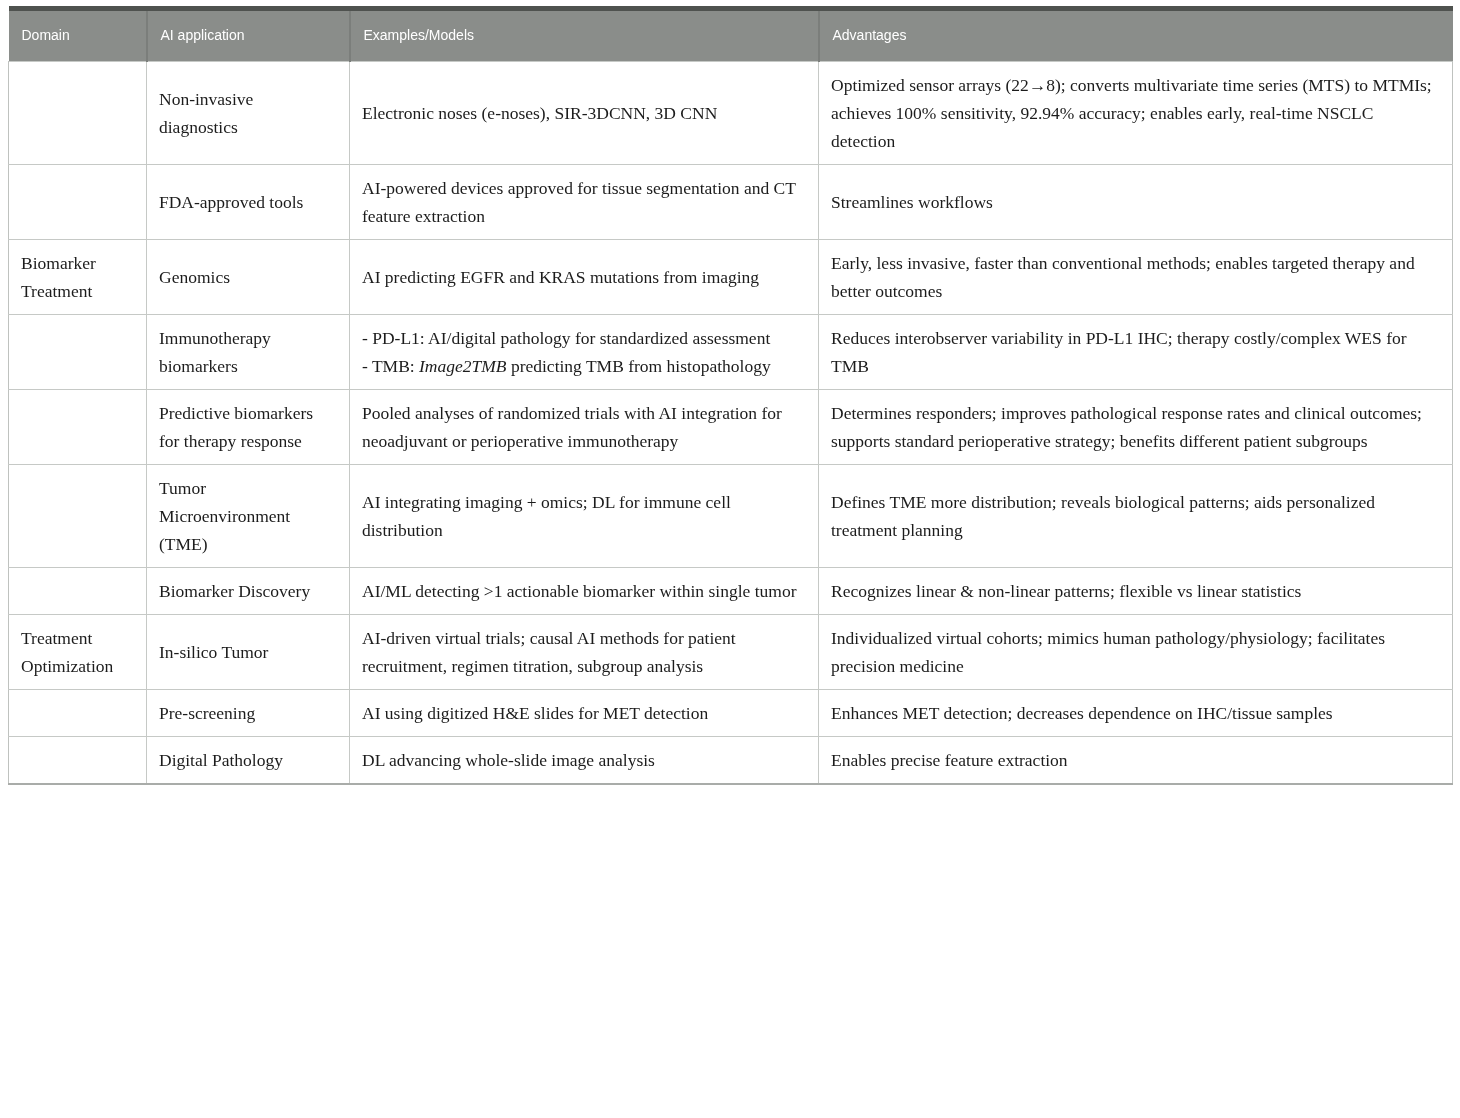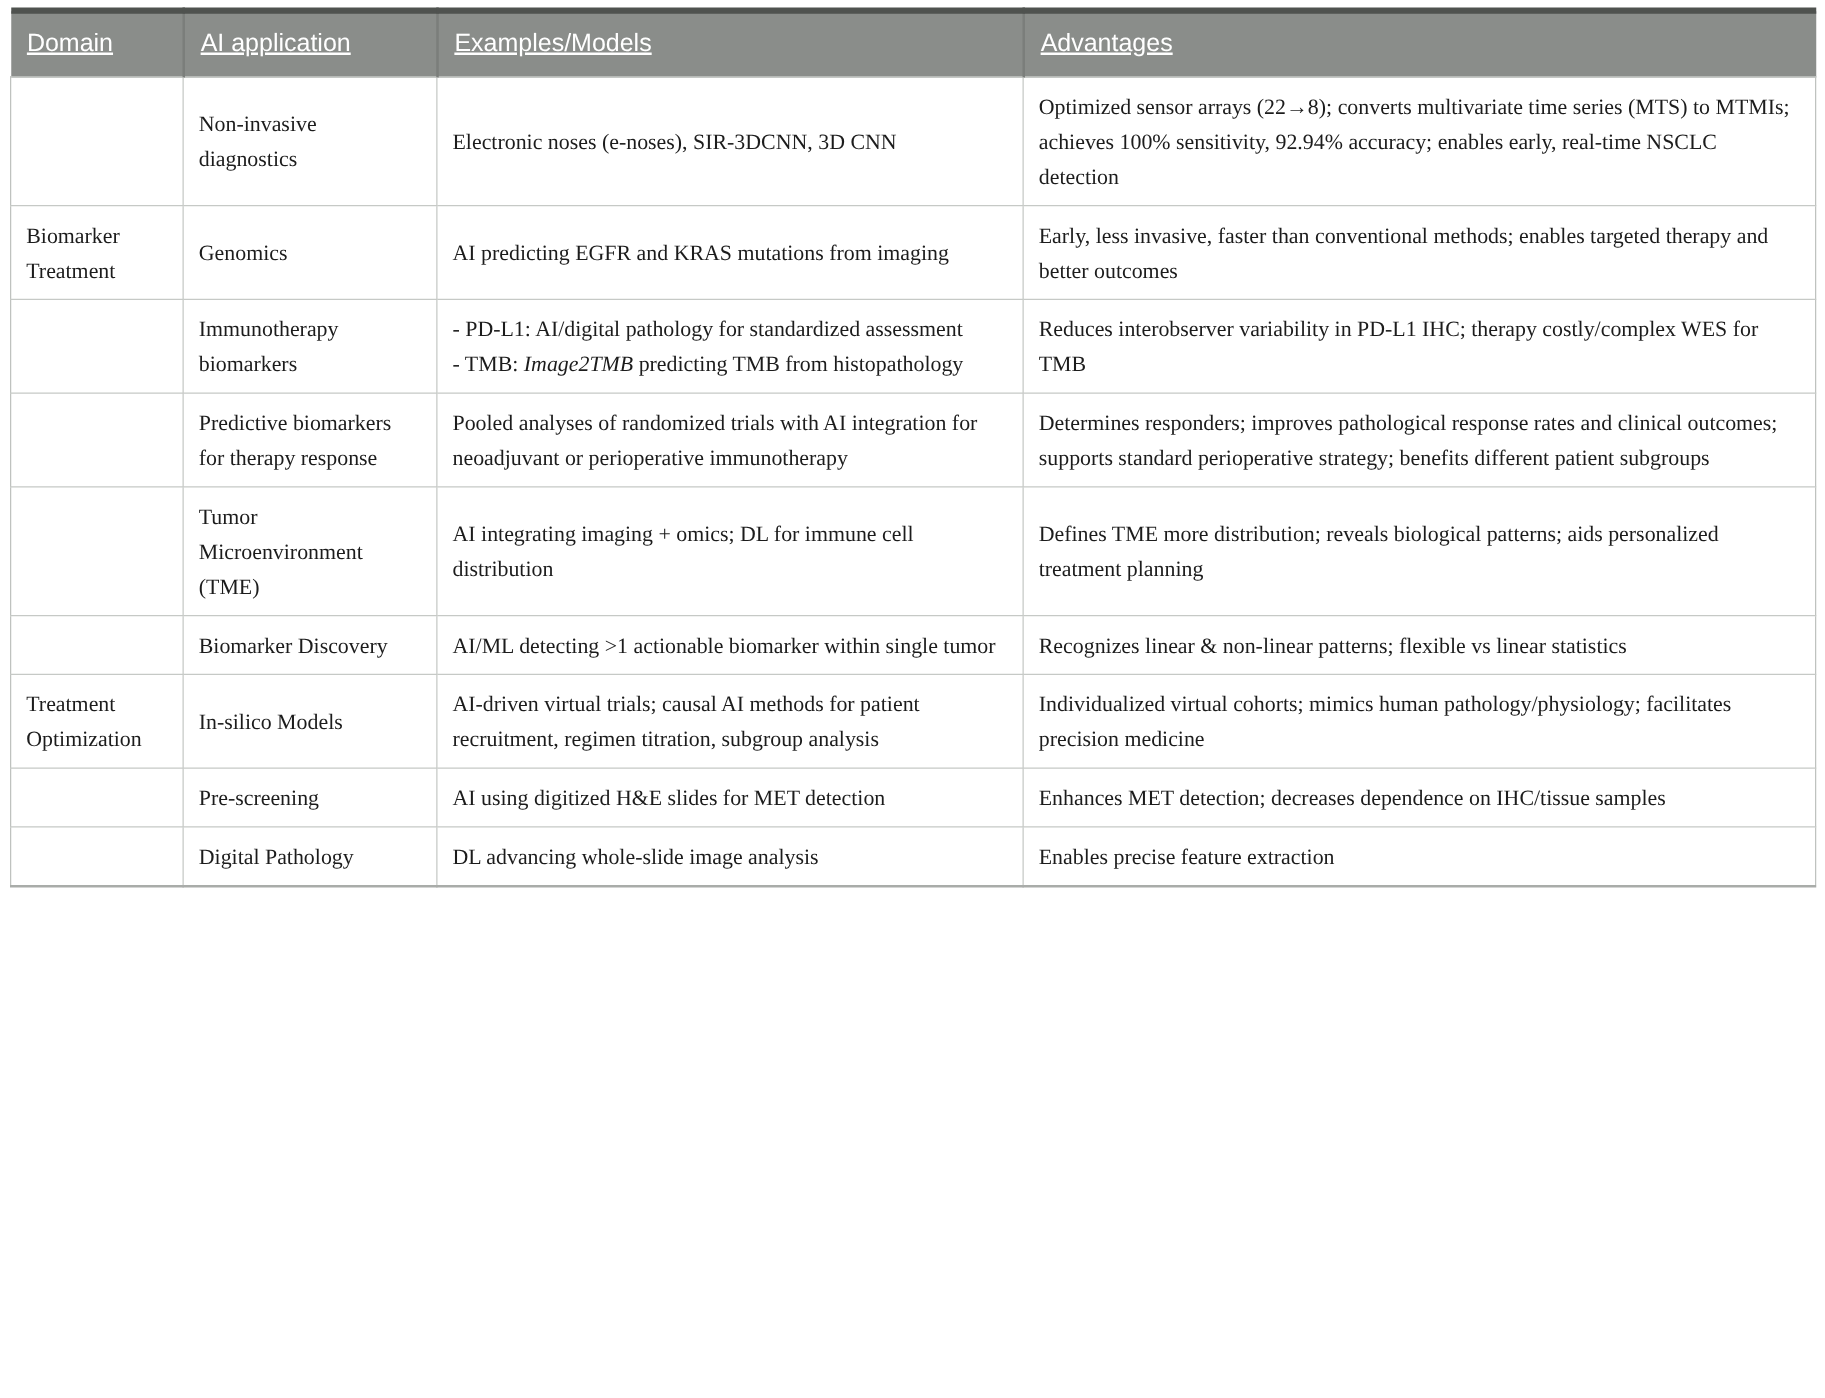--- a/index.html
+++ b/index.html
@@ -27,27 +27,26 @@
   col.c0 { width: 138px; }
   col.c1 { width: 203px; }
   col.c2 { width: 469px; }
   col.c3 { width: 634px; }
 
   thead th {
     background: var(--header-bg, #8a8d8a);
     color: var(--header-text, #ffffff);
     font-family: "Liberation Sans", sans-serif;
     font-weight: 400;
-    font-size: 20px;
+    font-size: 14px;
     text-align: left;
     vertical-align: middle;
     height: 44px;
     padding: 2px 10px 4px 13px;
     border-left: 2px solid #7b7e7b;
-    text-decoration: underline;
   }
   thead th:first-child {
     border-left: none;
   }
 
   tbody td {
     border: 1px solid #c6c9c6;
     font-family: "Liberation Serif", serif;
     font-size: 17.5px;
     line-height: 28px;
@@ -81,20 +80,26 @@
       </tr>
     </thead>
     <tbody>
         <tr>
           <td></td>
           <td>Non-invasive diagnostics</td>
           <td>Electronic noses (e-noses), SIR-3DCNN, 3D CNN</td>
           <td>Optimized sensor arrays (22→8); converts multivariate time series (MTS) to MTMIs; achieves 100% sensitivity, 92.94% accuracy; enables early, real-time NSCLC detection</td>
         </tr>
         <tr>
+          <td></td>
+          <td>FDA-approved tools</td>
+          <td>AI-powered devices approved for tissue segmentation and CT feature extraction</td>
+          <td>Streamlines workflows</td>
+        </tr>
+        <tr>
           <td>Biomarker Treatment</td>
           <td>Genomics</td>
           <td>AI predicting EGFR and KRAS mutations from imaging</td>
           <td>Early, less invasive, faster than conventional methods; enables targeted therapy and better outcomes</td>
         </tr>
         <tr>
           <td></td>
           <td>Immunotherapy biomarkers</td>
           <td>- PD-L1: AI/digital pathology for standardized assessment<br>- TMB: <i>Image2TMB</i> predicting TMB from histopathology</td>
           <td>Reduces interobserver variability in PD-L1 IHC; therapy costly/complex WES for TMB</td>
@@ -112,21 +117,21 @@
           <td>Defines TME more distribution; reveals biological patterns; aids personalized treatment planning</td>
         </tr>
         <tr>
           <td></td>
           <td>Biomarker Discovery</td>
           <td>AI/ML detecting &gt;1 actionable biomarker within single tumor</td>
           <td>Recognizes linear &amp; non-linear patterns; flexible vs linear statistics</td>
         </tr>
         <tr>
           <td>Treatment Optimization</td>
-          <td>In-silico Models</td>
+          <td>In-silico Tumor</td>
           <td>AI-driven virtual trials; causal AI methods for patient recruitment, regimen titration, subgroup analysis</td>
           <td>Individualized virtual cohorts; mimics human pathology/physiology; facilitates precision medicine</td>
         </tr>
         <tr>
           <td></td>
           <td>Pre-screening</td>
           <td>AI using digitized H&amp;E slides for MET detection</td>
           <td>Enhances MET detection; decreases dependence on IHC/tissue samples</td>
         </tr>
         <tr>

